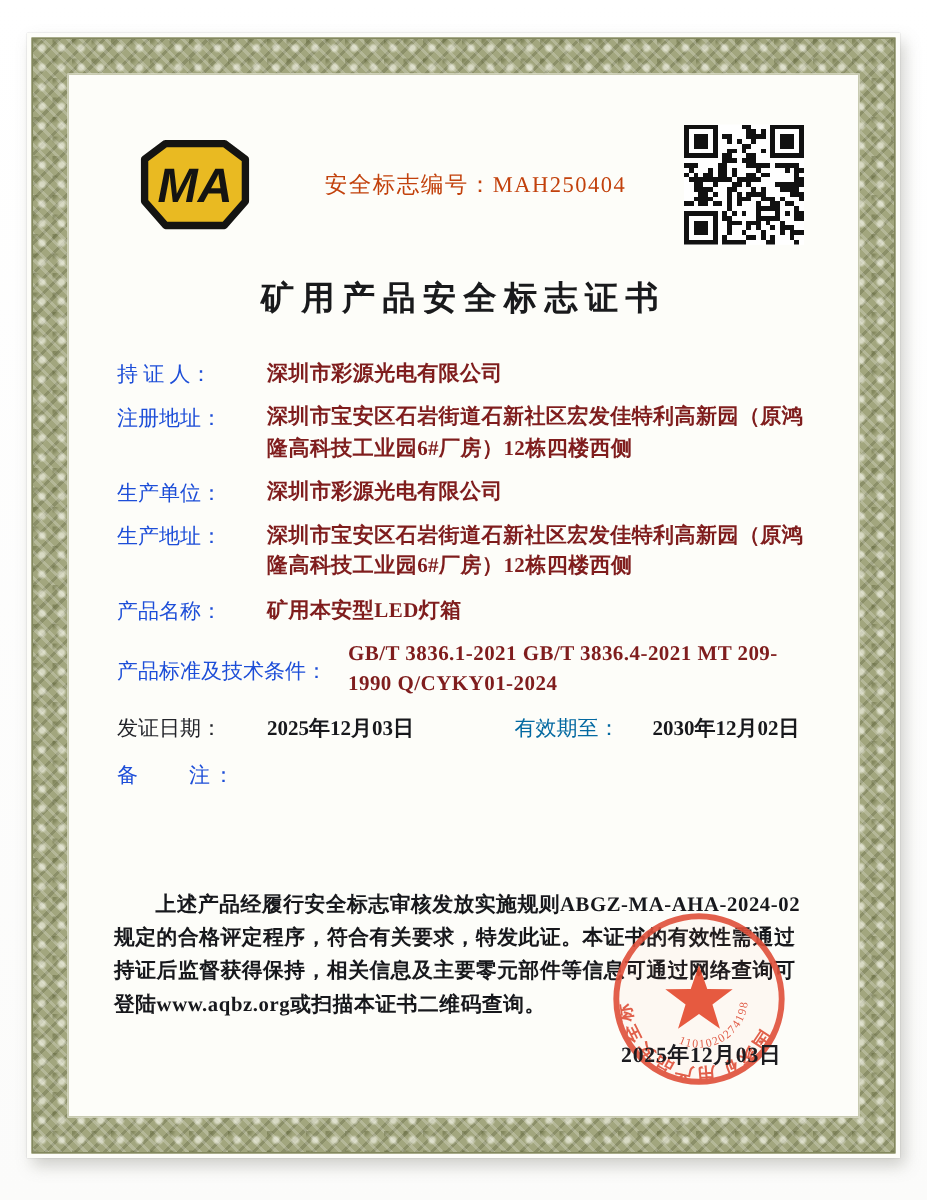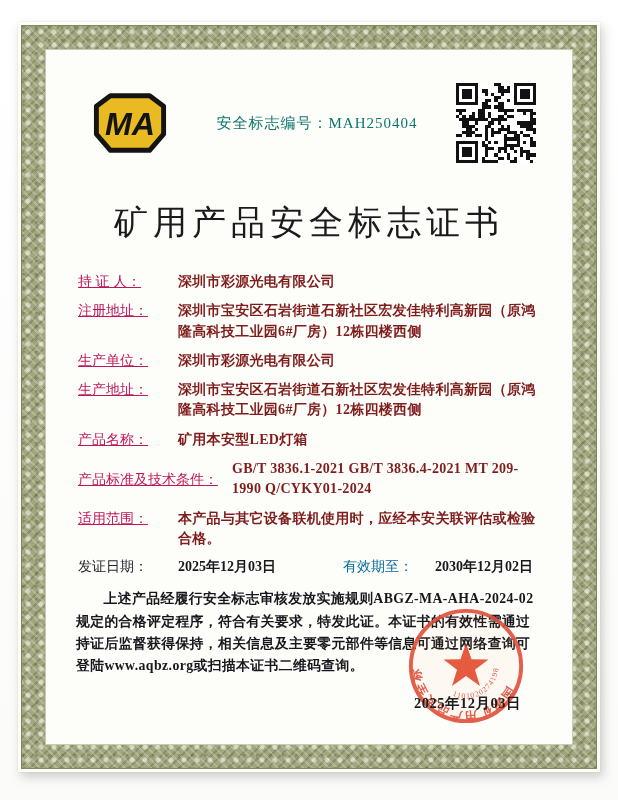--- a/index.html
+++ b/index.html
@@ -25,31 +25,31 @@
   }
   .inner {
     position:relative; width:100%; height:100%;
     background:#fdfdf9; border:1px solid #c9cbb2;
     padding:22px 28px 16px 28px;
   }
 
   
   .header { display:flex; align-items:center; margin-top:8px; height:86px; }
   .ma-badge { width:84px; height:66px; flex:0 0 auto; margin-left:14px; }
-  .certno { flex:1; text-align:center; font-size:15px; color:#0f766e; letter-spacing:1px; padding-left:6px; }
+  .certno { flex:1; text-align:center; font-size:15px; color:#c2410c; letter-spacing:1px; padding-left:6px; }
   .qr { width:80px; height:80px; flex:0 0 auto; margin-right:8px; background:#fff; }
 
   
-  .title { text-align:center; font-size:34px; font-weight:normal; color:#191a1c;
-           letter-spacing:5px; margin-top:34px; margin-bottom:26px; }
+  .title { text-align:center; font-size:22px; font-weight:bold; color:#191a1c;
+           letter-spacing:5px; margin-top:18px; margin-bottom:26px; }
 
   
   .fields { padding:0 4px; }
   .row { display:flex; align-items:flex-start; margin-bottom:9px; font-size:14px; }
-  .row .label { flex:0 0 100px; color:#be185d; white-space:nowrap; padding-top:1px;text-decoration:underline; }
+  .row .label { flex:0 0 100px; color:#1d4ed8; white-space:nowrap; padding-top:1px; }
   .row .value { flex:1; font-weight:bold; color:#7f1d1d; line-height:1.45; letter-spacing:.3px; }
   .row.wide .label { flex:0 0 auto; padding-right:14px; }
   .row.wide { align-items:center; }
   .dates { display:flex; font-size:14px; margin-top:4px; margin-bottom:12px; }
   .dates .label { color:#23242a; flex:0 0 100px; }
   .dates .value { font-weight:bold; color:#17181c; }
   .dates .v1 { flex:0 0 165px; }
   .dates .label2 { flex:0 0 92px; color:#0369a1; }
   .remark-row { margin-bottom:66px; }
   .remark-row .label { letter-spacing:2px; }
@@ -323,32 +323,32 @@
             <span class="value">深圳市宝安区石岩街道石新社区宏发佳特利高新园（原鸿隆高科技工业园6#厂房）12栋四楼西侧</span>
           </div>
           <div class="row">
             <span class="label">产品名称：</span>
             <span class="value">矿用本安型LED灯箱</span>
           </div>
           <div class="row wide">
             <span class="label">产品标准及技术条件：</span>
             <span class="value">GB/T 3836.1-2021 GB/T 3836.4-2021 MT 209-1990 Q/CYKY01-2024</span>
           </div>
-          <div class="row">
-            <span class="label">适用范围：</span>
-            <span class="value">本产品与其它设备联机使用时，应经本安关联评估或检验合格。</span>
-          </div>
 
           <div class="dates">
             <span class="label">发证日期：</span>
             <span class="value v1">2025年12月03日</span>
             <span class="label2">有效期至：</span>
             <span class="value">2030年12月02日</span>
           </div>
 
+          <div class="row remark-row">
+            <span class="label">备　　注：</span>
+            <span class="value"></span>
+          </div>
         </div>
 
         <div class="statement">上述产品经履行安全标志审核发放实施规则ABGZ-MA-AHA-2024-02规定的合格评定程序，符合有关要求，特发此证。本证书的有效性需通过持证后监督获得保持，相关信息及主要零元部件等信息可通过网络查询可登陆www.aqbz.org或扫描本证书二维码查询。</div>
 
         <div class="footer">
           
 
           
         </div>
 

